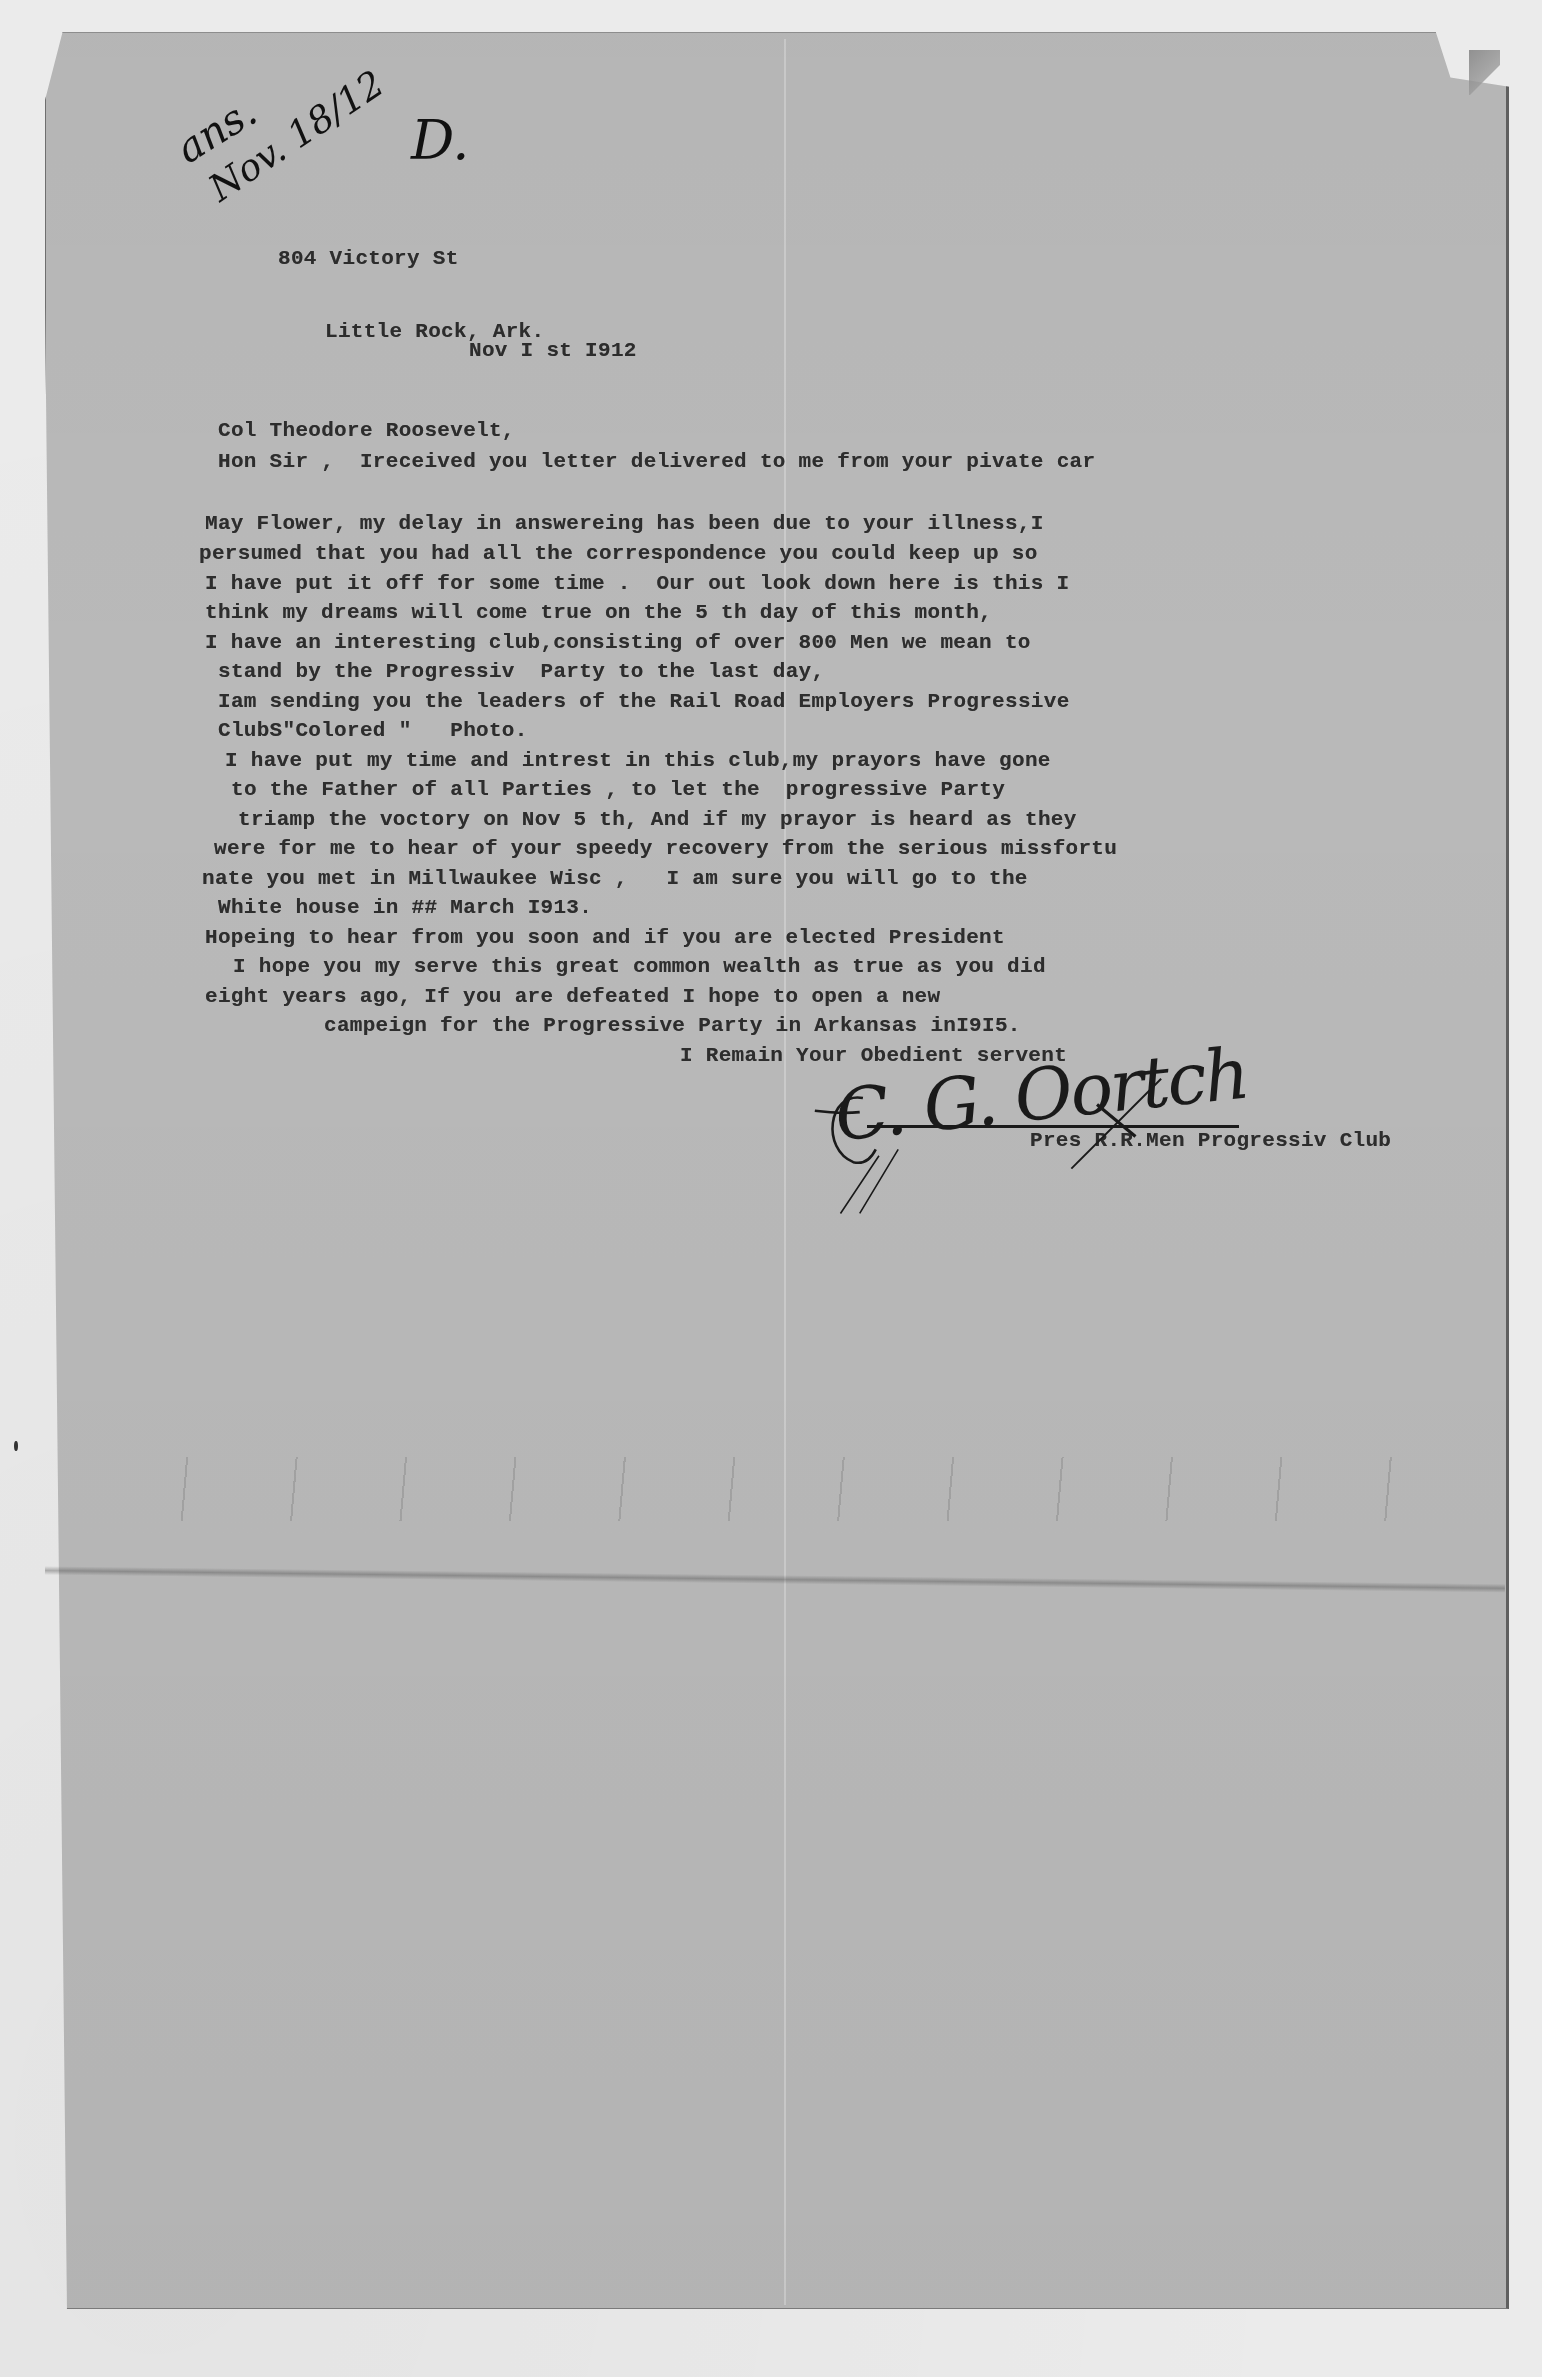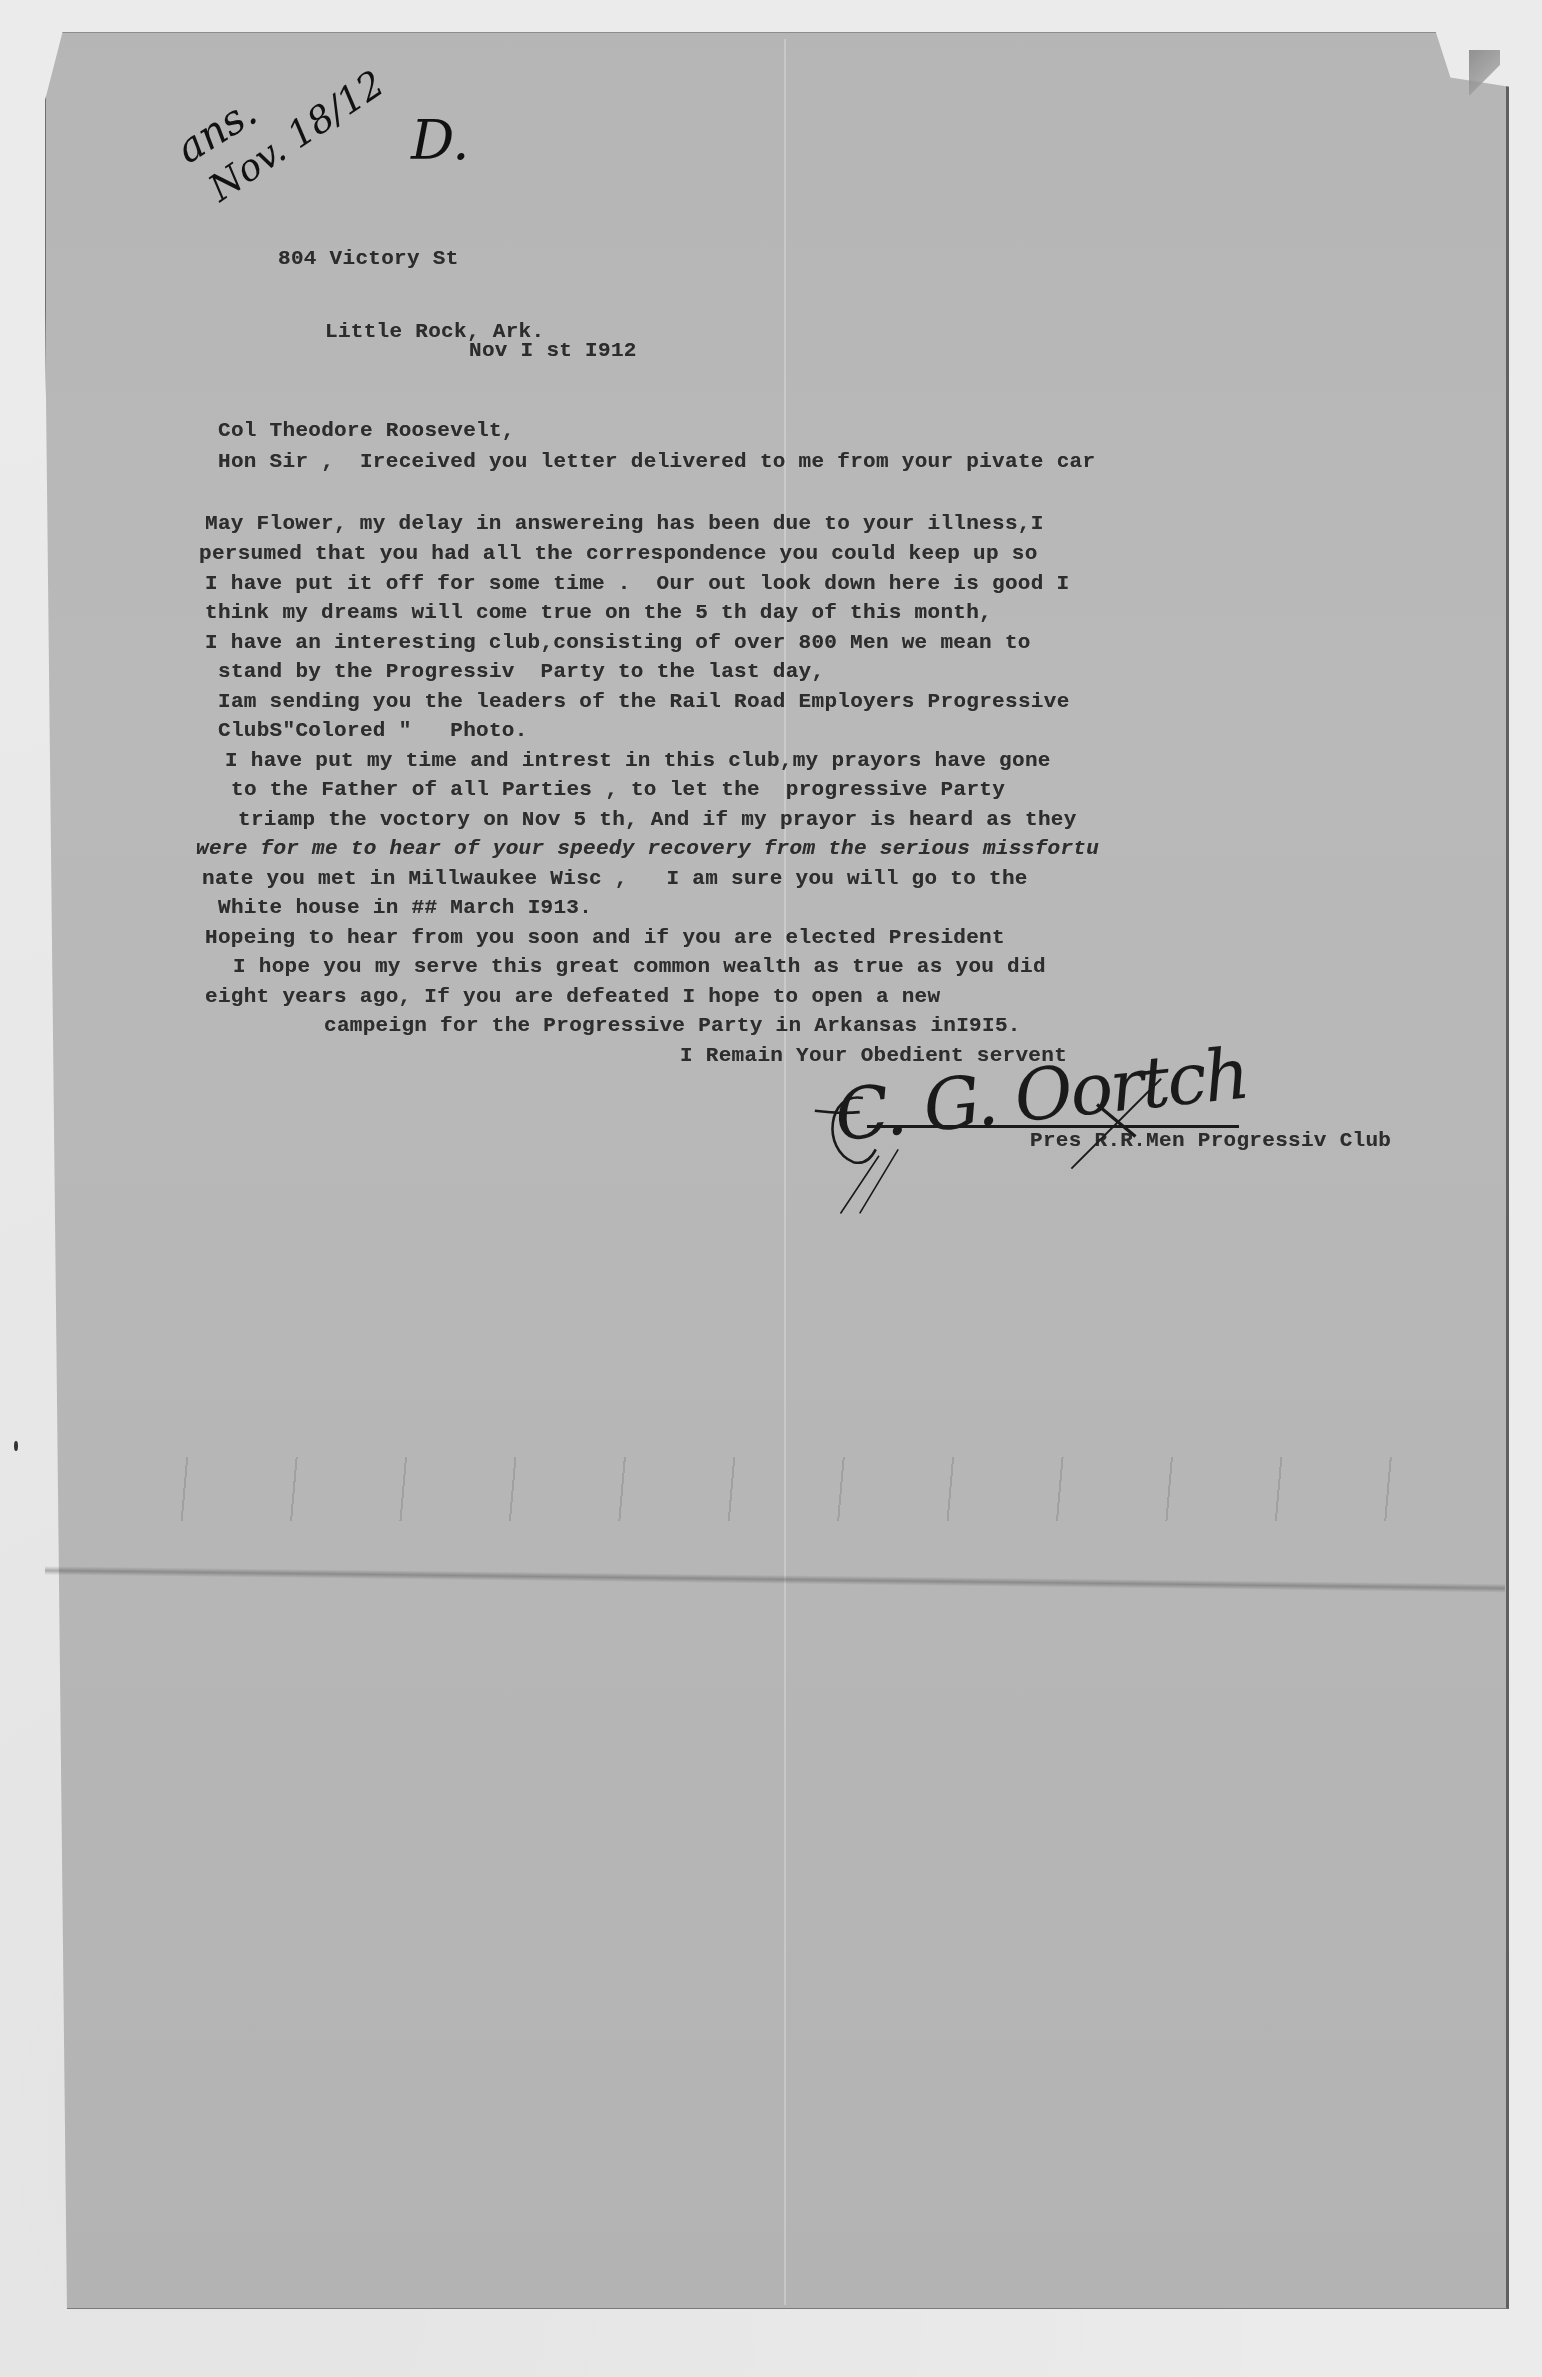--- a/index.html
+++ b/index.html
@@ -179,30 +179,30 @@
 
 <div class="typed" style="left:278px; top:248px;">804 Victory St</div>
 <div class="typed" style="left:325px; top:321px;">Little Rock, Ark.</div>
 <div class="typed" style="left:469px; top:340px;">Nov I st I912</div>
 
 <div class="typed" style="left:218px; top:420px;">Col Theodore Roosevelt,</div>
 <div class="typed" style="left:218px; top:451px;">Hon Sir ,  Ireceived you letter delivered to me from your pivate car</div>
 
 <div class="typed" style="left:205px; top:513px;">May Flower, my delay in answereing has been due to your illness,I</div>
 <div class="typed" style="left:199px; top:543px;text-align:right;">persumed that you had all the correspondence you could keep up so</div>
-<div class="typed" style="left:205px; top:573px;">I have put it off for some time .  Our out look down here is good I</div>
+<div class="typed" style="left:205px; top:573px;">I have put it off for some time .  Our out look down here is this I</div>
 <div class="typed" style="left:205px; top:602px;">think my dreams will come true on the 5 th day of this month,</div>
 <div class="typed" style="left:205px; top:632px;">I have an interesting club,consisting of over 800 Men we mean to</div>
 <div class="typed" style="left:218px; top:661px;">stand by the Progressiv  Party to the last day,</div>
 <div class="typed" style="left:218px; top:691px;">Iam sending you the leaders of the Rail Road Employers Progressive</div>
 <div class="typed" style="left:218px; top:720px;">ClubS"Colored "   Photo.</div>
 <div class="typed" style="left:225px; top:750px;text-align:right;">I have put my time and intrest in this club,my prayors have gone</div>
 <div class="typed" style="left:231px; top:779px;">to the Father of all Parties , to let the  progressive Party</div>
 <div class="typed" style="left:238px; top:809px;">triamp the voctory on Nov 5 th, And if my prayor is heard as they</div>
-<div class="typed" style="left:196px; top:838px;font-style:italic;">were for me to hear of your speedy recovery from the serious missfortu</div>
+<div class="typed" style="left:214px; top:838px;">were for me to hear of your speedy recovery from the serious missfortu</div>
 <div class="typed" style="left:202px; top:868px;">nate you met in Millwaukee Wisc ,   I am sure you will go to the</div>
 <div class="typed" style="left:218px; top:897px;">White house in ## March I913.</div>
 <div class="typed" style="left:205px; top:927px;">Hopeing to hear from you soon and if you are elected President</div>
 <div class="typed" style="left:212px; top:956px;margin-left:21px;">I hope you my serve this great common wealth as true as you did</div>
 <div class="typed" style="left:205px; top:986px;">eight years ago, If you are defeated I hope to open a new</div>
 <div class="typed" style="left:324px; top:1015px;">campeign for the Progressive Party in Arkansas inI9I5.</div>
 
 <div class="typed" style="left:680px; top:1045px;">I Remain Your Obedient servent</div>
 
 <svg class="signature-flourish" viewBox="0 0 750 260">

